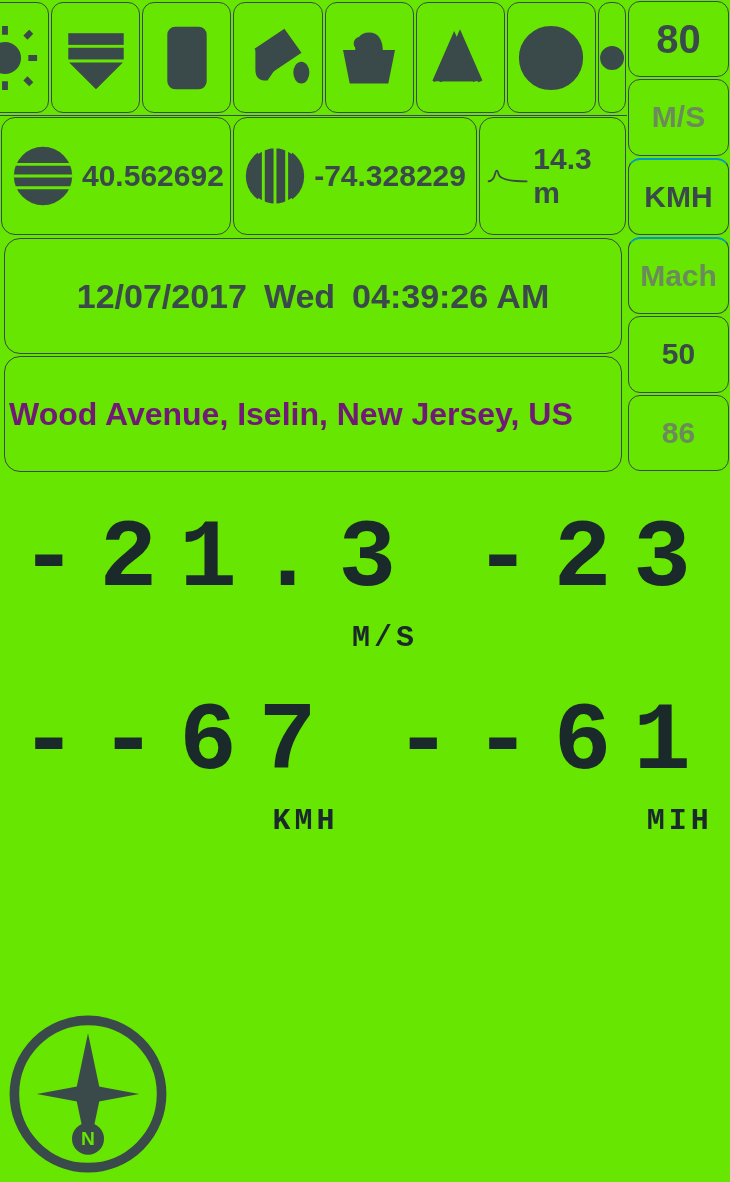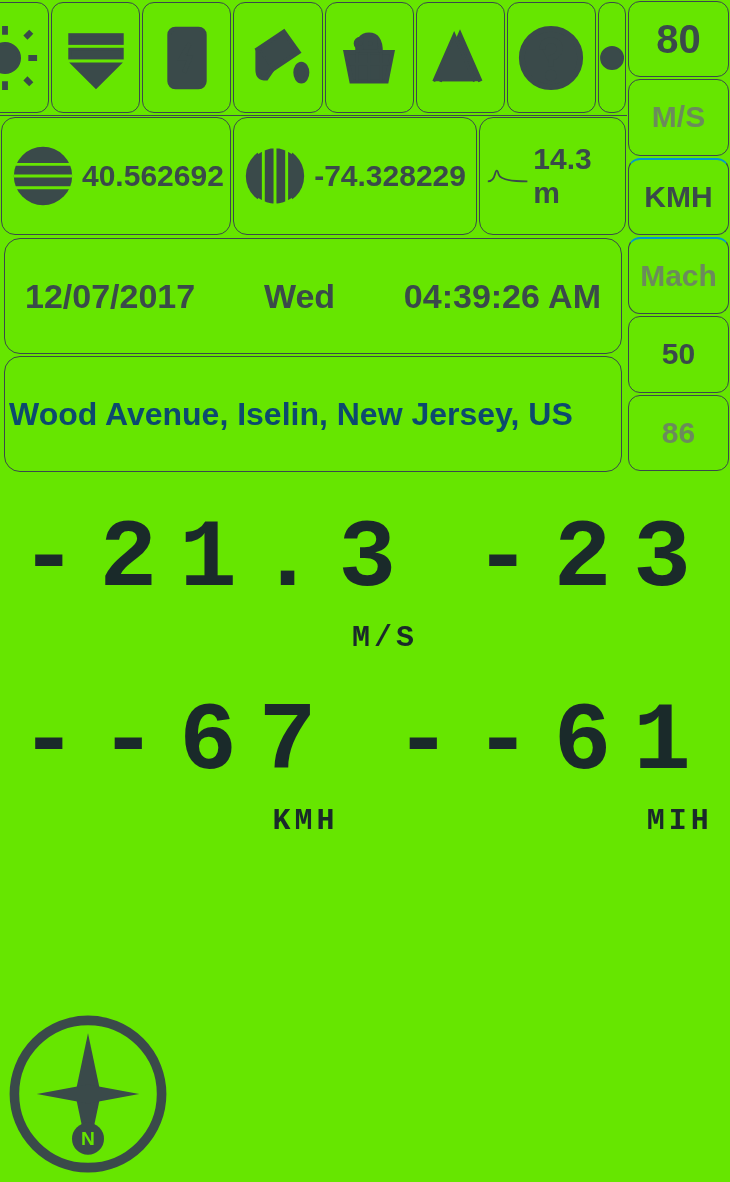--- a/index.html
+++ b/index.html
@@ -80,39 +80,40 @@
 
   
   .date-row {
     width: 618px;
     height: 116px;
     border: 1px solid #3a4a4a;
     border-radius: 16px;
     margin: 2px 4px;
     display: flex;
     align-items: center;
-    justify-content: space-between;
+    justify-content: center;
     font-size: 34px;
     font-weight: bold;
     color: #3a4a4a;
     padding: 0 20px;
+    gap: 17px;
   }
 
   
   .addr-row {
     width: 618px;
     height: 116px;
     border: 1px solid #3a4a4a;
     border-radius: 16px;
     margin: 2px 4px;
     display: flex;
     align-items: center;
     font-size: 32px;
     font-weight: bold;
-    color: #0c4a6e;
+    color: #701a75;
     padding: 0 4px;
   }
 
   
   .readouts {
     margin-top: 30px;
     padding: 0 20px;
   }
   .rrow {
     display: flex;

